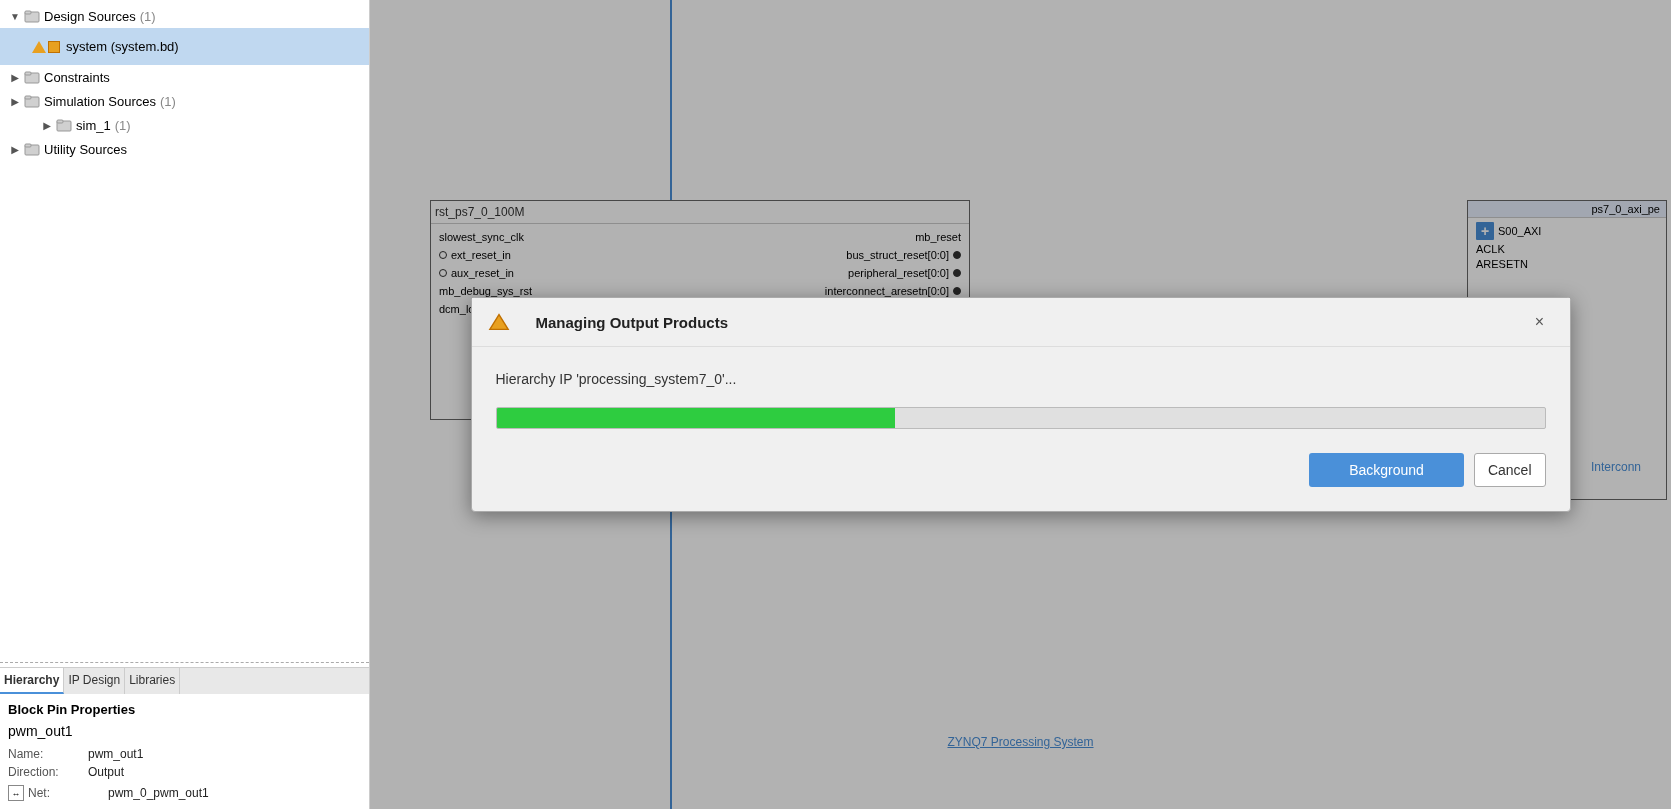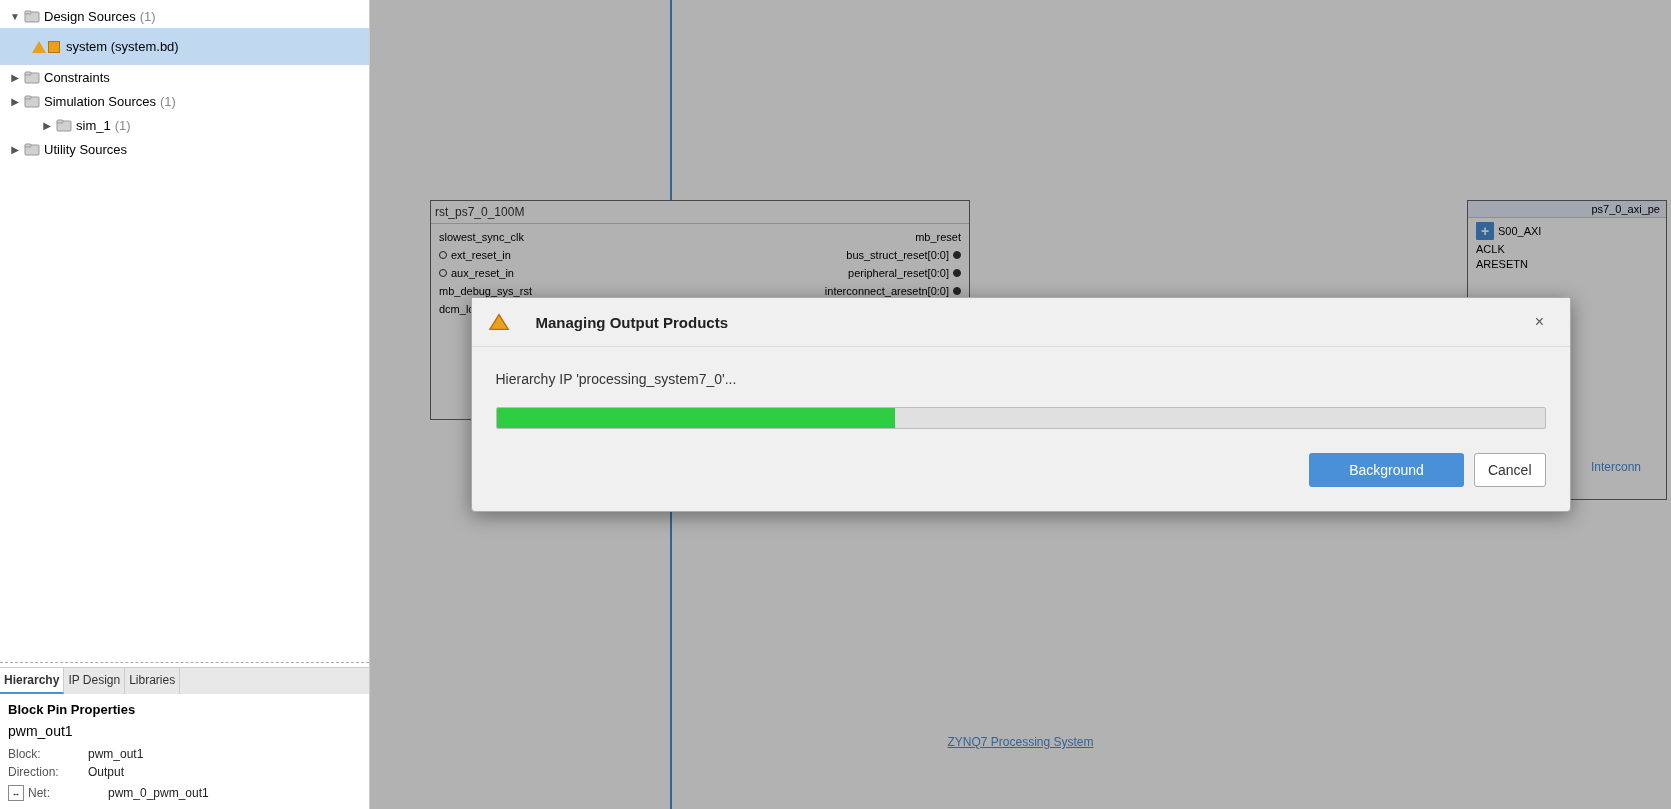--- a/index.html
+++ b/index.html
@@ -489,21 +489,21 @@
     <div class="left-bottom-tabs">
       <div class="lb-tab active">Hierarchy</div>
       <div class="lb-tab">IP Design</div>
       <div class="lb-tab">Libraries</div>
     </div>
 
     <div class="properties-panel">
       <div class="prop-title">Block Pin Properties</div>
       <div class="prop-name-large">pwm_out1</div>
       <div class="prop-row">
-        <span class="prop-label">Block:</span>
+        <span class="prop-label">Name:</span>
         <span class="prop-value">pwm_out1</span>
       </div>
       <div class="prop-row">
         <span class="prop-label">Direction:</span>
         <span class="prop-value">Output</span>
       </div>
       <div class="prop-net">
         <span class="net-icon">↔</span>
         <span class="prop-label">Net:</span>
         <span class="prop-value">pwm_0_pwm_out1</span>

